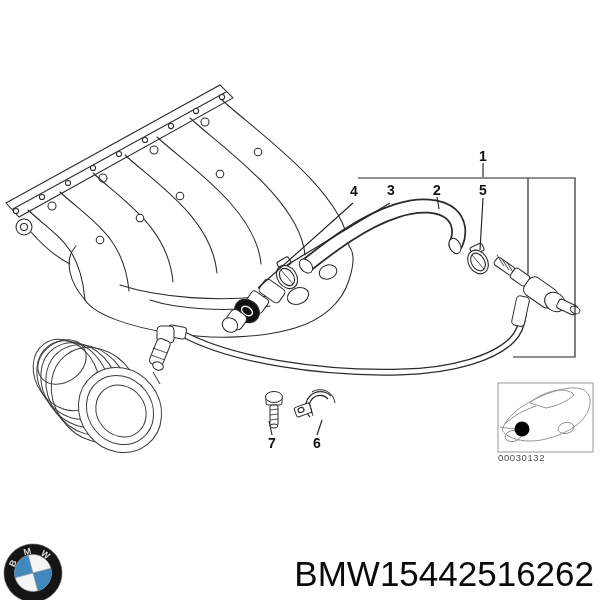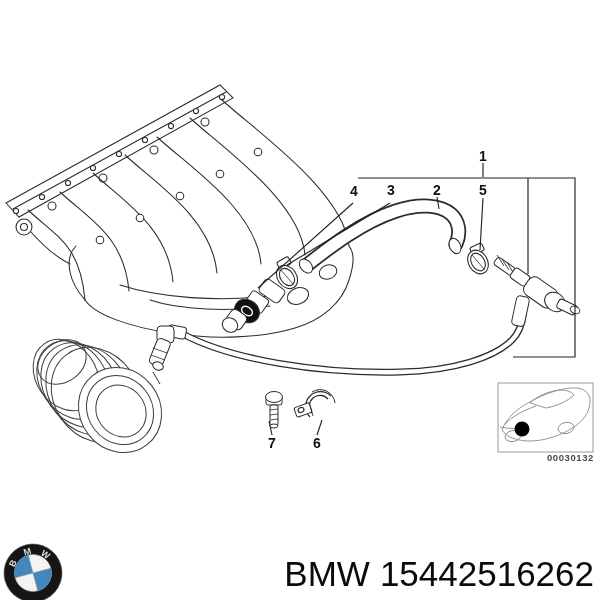--- a/index.html
+++ b/index.html
@@ -1,25 +1,25 @@
 <!DOCTYPE html>
 <html><head>
 <meta charset="utf-8">
 <style>
   html,body{margin:0;padding:0;background:#fff;}
   .stage{position:relative;width:600px;height:600px;background:#ffffff;overflow:hidden;
          font-family:"Liberation Sans",sans-serif;}
   svg.art{position:absolute;left:0;top:0;width:600px;height:600px;}
   .callout{position:absolute;transform:translate(-50%,-50%);font-weight:bold;
            font-size:14px;color:#111;line-height:1;}
-  .inset-code{position:absolute;left:498px;top:452px;width:96px;text-align:right;
-              font-size:9.5px;letter-spacing:.6px;color:#4a4a4a;font-weight:bold;}
+  .inset-code{position:absolute;left:498px;top:452px;width:96px;text-align:left;
+              font-size:9.5px;letter-spacing:.6px;color:#4a4a4a;}
   .footer{position:absolute;right:6px;top:554px;font-size:35px;color:#0a0a0a;
           white-space:nowrap;letter-spacing:0;}
-  .footer .brand{margin-right:10px;}
+  .footer .brand{}
 </style>
 </head>
 <body>
 
 <div class="stage">
 
 <svg class="art" viewBox="0 0 600 600">
 
   <g stroke="#2b2b2b" stroke-width="1.05" fill="none" stroke-linecap="round">
 

